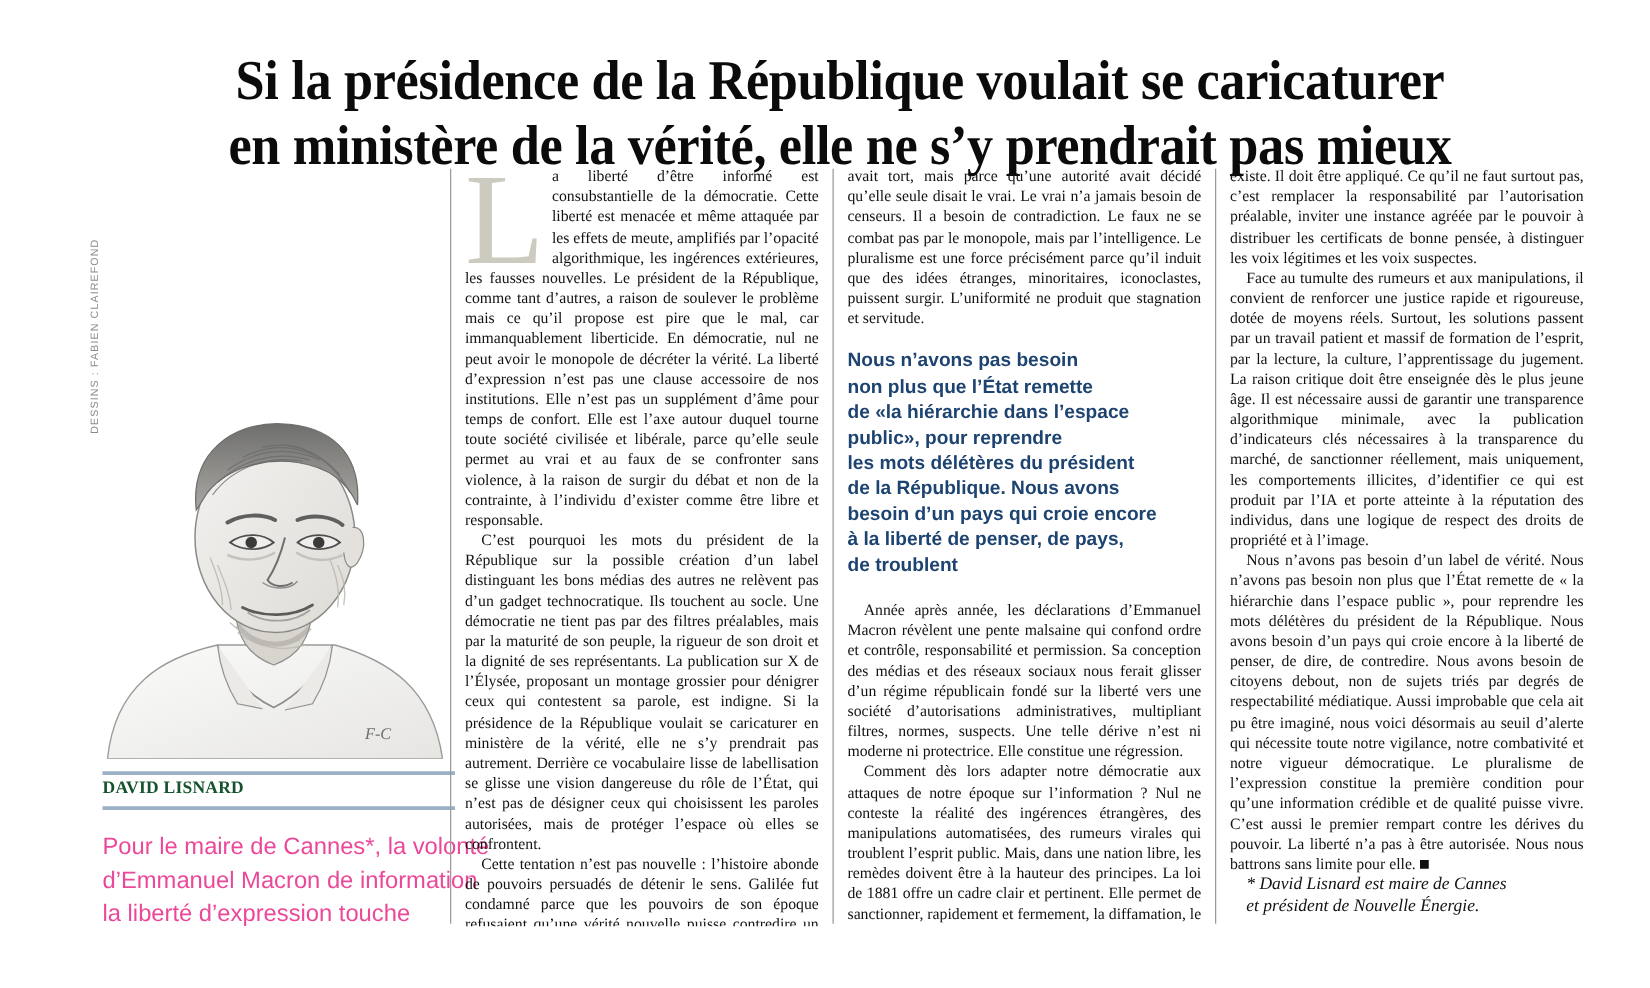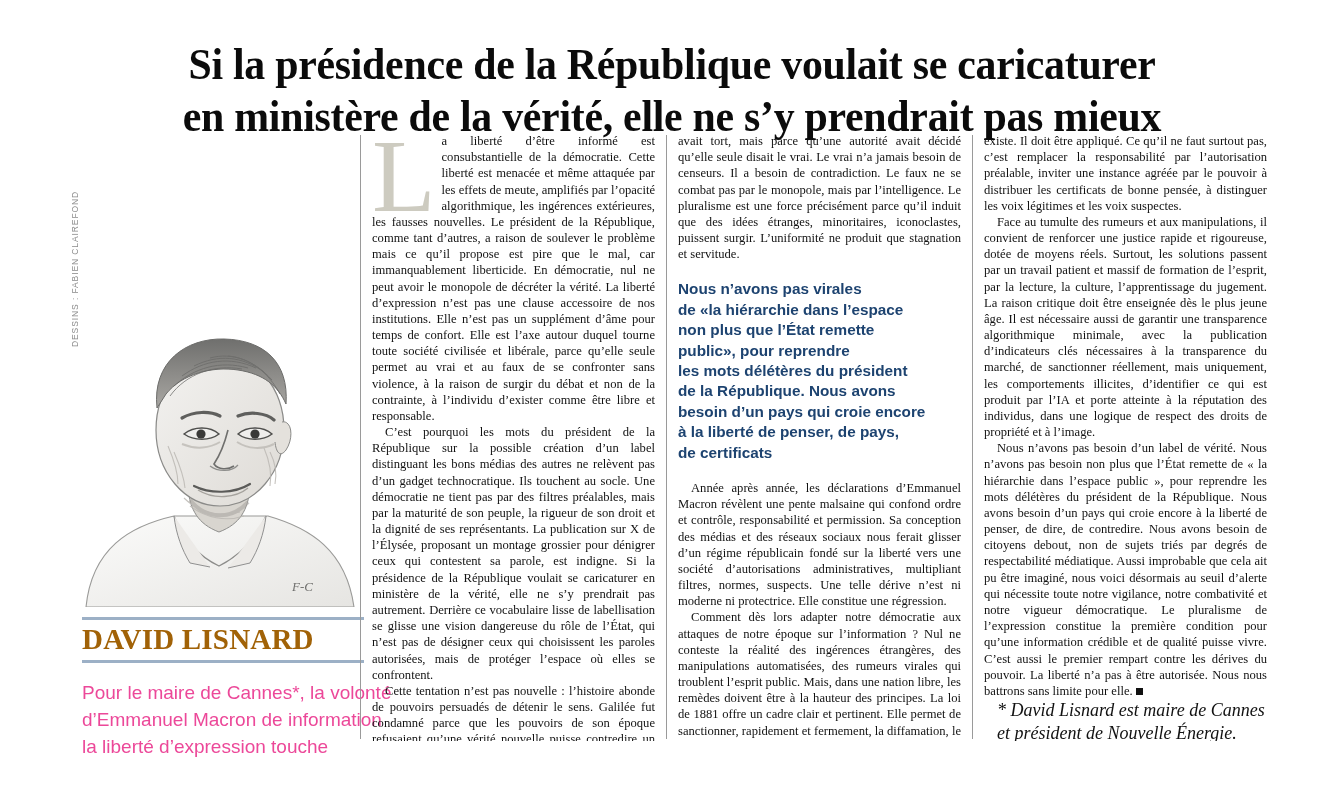--- a/index.html
+++ b/index.html
@@ -82,23 +82,23 @@
   }
   .rule-bottom {
     height: 3px;
     background: #9cb0c6;
     width: 100%;
     margin-top: 3px;
   }
   .byline-name {
     font-family: "Liberation Serif", serif;
     font-weight: 700;
-    font-size: 29px;
+    font-size: 14px;
     letter-spacing: 0.2px;
-    color: #a16207;
+    color: #14532d;
     padding: 4px 0 3px 0;
     line-height: 1.05;
   }
   .standfirst {
     margin-top: 17px;
     font-family: Liberation Sans, sans-serif;
     font-size: 19px;
     line-height: 1.42;
     color: #ec4899;
   }
@@ -163,21 +163,21 @@
     line-height: 1.335;
     color: #1d4370;
     text-align: left;
     margin: 17px 0 17px 0;
   }
   .pullquote .pq-line { display: block; white-space: nowrap; }
 
   .footnote {
     font-family: "Liberation Serif", serif;
     font-style: italic;
-    font-size: 18px;
+    font-size: 14px;
     line-height: 1.3;
     text-align: left;
     text-indent: 0;
     margin-top: 2px;
   }
   .endmark {
     display: inline-block;
     width: 7px;
     height: 7px;
     background: #111;
@@ -292,29 +292,29 @@
     <div class="col col1">
       <p class="no-indent"><span class="dropcap">L</span><span>a liberté d’être informé est consubstantielle de la démocratie. Cette liberté est menacée et même attaquée par les effets de meute, amplifiés par l’opacité algorithmique, les ingérences extérieures, les fausses nouvelles. Le président de la République, comme tant d’autres, a raison de soulever le problème mais ce qu’il propose est pire que le mal, car immanquablement liberticide. En démocratie, nul ne peut avoir le monopole de décréter la vérité. La liberté d’expression n’est pas une clause accessoire de nos institutions. Elle n’est pas un supplément d’âme pour temps de confort. Elle est l’axe autour duquel tourne toute société civilisée et libérale, parce qu’elle seule permet au vrai et au faux de se confronter sans violence, à la raison de surgir du débat et non de la contrainte, à l’individu d’exister comme être libre et responsable.</span></p>
       <p>C’est pourquoi les mots du président de la République sur la possible création d’un label distinguant les bons médias des autres ne relèvent pas d’un gadget technocratique. Ils touchent au socle. Une démocratie ne tient pas par des filtres préalables, mais par la maturité de son peuple, la rigueur de son droit et la dignité de ses représentants. La publication sur X de l’Élysée, proposant un montage grossier pour dénigrer ceux qui contestent sa parole, est indigne. Si la présidence de la République voulait se caricaturer en ministère de la vérité, elle ne s’y prendrait pas autrement. Derrière ce vocabulaire lisse de labellisation se glisse une vision dangereuse du rôle de l’État, qui n’est pas de désigner ceux qui choisissent les paroles autorisées, mais de protéger l’espace où elles se confrontent.</p>
       <p>Cette tentation n’est pas nouvelle : l’histoire abonde de pouvoirs persuadés de détenir le sens. Galilée fut condamné parce que les pouvoirs de son époque refusaient qu’une vérité nouvelle puisse contredire un ordre établi. Non parce qu’il</p>
     </div>
 
     <div class="col col2">
       <p class="no-indent">avait tort, mais parce qu’une autorité avait décidé qu’elle seule disait le vrai. Le vrai n’a jamais besoin de censeurs. Il a besoin de contradiction. Le faux ne se combat pas par le monopole, mais par l’intelligence. Le pluralisme est une force précisément parce qu’il induit que des idées étranges, minoritaires, iconoclastes, puissent surgir. L’uniformité ne produit que stagnation et servitude.</p>
 
       <div class="pullquote">
-        <span class="pq-line">Nous n’avons pas virales</span>
+        <span class="pq-line">Nous n’avons pas besoin</span>
+        <span class="pq-line">non plus que l’État remette</span>
         <span class="pq-line">de «la hiérarchie dans l’espace</span>
-        <span class="pq-line">non plus que l’État remette</span>
         <span class="pq-line">public», pour reprendre</span>
         <span class="pq-line">les mots délétères du président</span>
         <span class="pq-line">de la République. Nous avons</span>
         <span class="pq-line">besoin d’un pays qui croie encore</span>
         <span class="pq-line">à la liberté de penser, de pays,</span>
-        <span class="pq-line">de certificats</span>
+        <span class="pq-line">de troublent</span>
       </div>
 
       <p>Année après année, les déclarations d’Emmanuel Macron révèlent une pente malsaine qui confond ordre et contrôle, responsabilité et permission. Sa conception des médias et des réseaux sociaux nous ferait glisser d’un régime républicain fondé sur la liberté vers une société d’autorisations administratives, multipliant filtres, normes, suspects. Une telle dérive n’est ni moderne ni protectrice. Elle constitue une régression.</p>
       <p>Comment dès lors adapter notre démocratie aux attaques de notre époque sur l’information ? Nul ne conteste la réalité des ingérences étrangères, des manipulations automatisées, des rumeurs virales qui troublent l’esprit public. Mais, dans une nation libre, les remèdes doivent être à la hauteur des principes. La loi de 1881 offre un cadre clair et pertinent. Elle permet de sanctionner, rapidement et fermement, la diffamation, le racisme, l’atteinte à l’ordre public. Le droit</p>
     </div>
 
     <div class="col col3">
       <p class="no-indent">existe. Il doit être appliqué. Ce qu’il ne faut surtout pas, c’est remplacer la responsabilité par l’autorisation préalable, inviter une instance agréée par le pouvoir à distribuer les certificats de bonne pensée, à distinguer les voix légitimes et les voix suspectes.</p>
       <p>Face au tumulte des rumeurs et aux manipulations, il convient de renforcer une justice rapide et rigoureuse, dotée de moyens réels. Surtout, les solutions passent par un travail patient et massif de formation de l’esprit, par la lecture, la culture, l’apprentissage du jugement. La raison critique doit être enseignée dès le plus jeune âge. Il est nécessaire aussi de garantir une transparence algorithmique minimale, avec la publication d’indicateurs clés nécessaires à la transparence du marché, de sanctionner réellement, mais uniquement, les comportements illicites, d’identifier ce qui est produit par l’IA et porte atteinte à la réputation des individus, dans une logique de respect des droits de propriété et à l’image.</p>
       <p><span>Nous n’avons pas besoin d’un label de vérité. Nous n’avons pas besoin non plus que l’État remette de « la hiérarchie dans l’espace public », pour reprendre les mots délétères du président de la République. Nous avons besoin d’un pays qui croie encore à la liberté de penser, de dire, de contredire. Nous avons besoin de citoyens debout, non de sujets triés par degrés de respectabilité médiatique. Aussi improbable que cela ait pu être imaginé, nous voici désormais au seuil d’alerte qui nécessite toute notre vigilance, notre combativité et notre vigueur démocratique. Le pluralisme de l’expression constitue la première condition pour qu’une information crédible et de qualité puisse vivre. C’est aussi le premier rempart contre les dérives du pouvoir. La liberté n’a pas à être autorisée. Nous nous battrons sans limite pour elle.</span><span class="endmark"></span></p>

